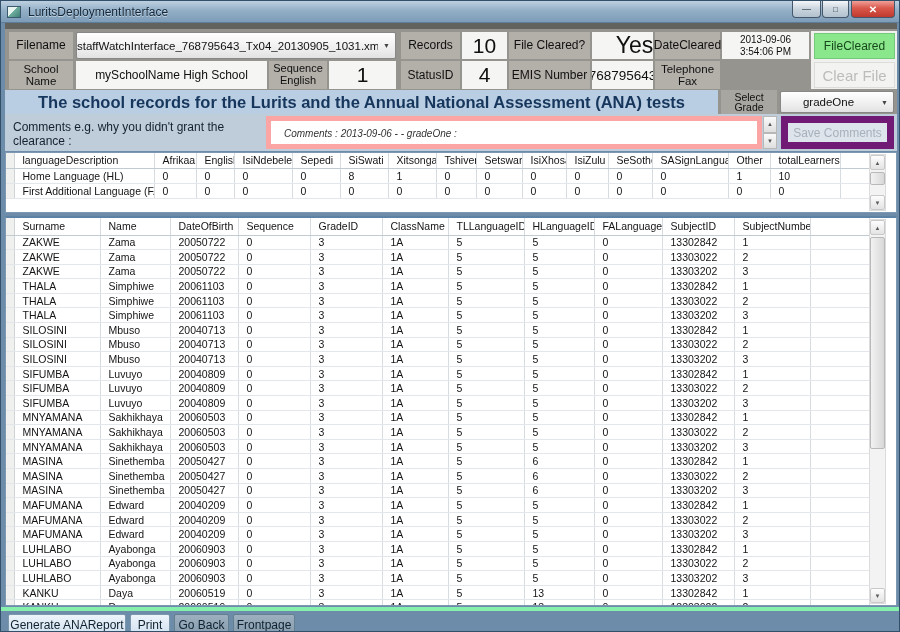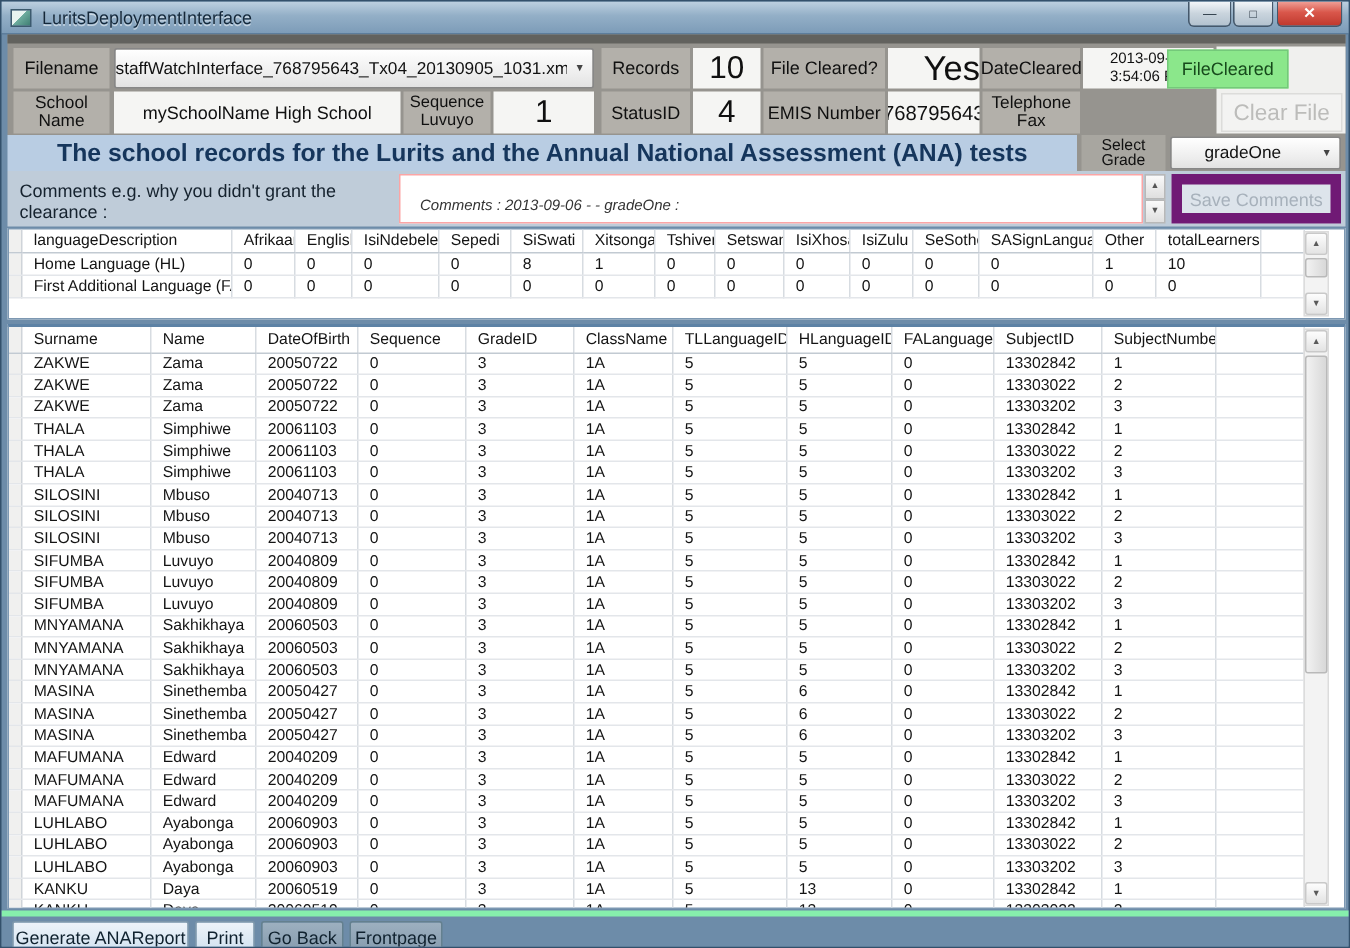--- a/index.html
+++ b/index.html
@@ -28,21 +28,21 @@
   .btn-green{background:#8be78b;border:1px solid #74c97a;color:#16491b;font-size:12px;display:flex;align-items:center;justify-content:center;cursor:pointer;}
   .btn-disabled{background:#f3f3f2;border:1px solid #dcdcda;color:#bcbcba;display:flex;align-items:center;justify-content:center;cursor:default;}
   .two-line{font-size:11.5px;}
   
   .banner{left:4px;top:89px;width:713px;height:24px;background:#b9cde3;color:#16365c;font-size:16.5px;font-weight:600;display:flex;align-items:center;justify-content:center;white-space:nowrap;}
   .banner-right{left:717px;top:89px;width:179px;height:24px;background:#96948f;}
   .sel-grade{left:720px;top:89px;width:56px;height:24px;background:#a8a6a0;color:#101010;font-size:10.5px;line-height:1.0;display:flex;align-items:center;justify-content:center;text-align:center;}
   
   .comments-bg{left:4px;top:113px;width:892px;height:37px;background:#bfccd9;}
   .comments-label{left:12px;top:119px;width:250px;font-size:12px;color:#15222e;}
-  .comments-input{left:265px;top:115px;width:496px;height:33px;background:#ffffff;border:1px solid #fca5a5;display:flex;align-items:flex-end;padding:0 0 5px 13px;font-size:10px;font-style:italic;color:#333;cursor:text;}
+  .comments-input{left:265px;top:115px;width:496px;height:33px;background:#ffffff;border:5px solid #fca5a5;display:flex;align-items:flex-end;padding:0 0 5px 13px;font-size:10px;font-style:italic;color:#333;cursor:text;}
   .spinner{left:762px;top:115px;width:14px;height:33px;display:flex;flex-direction:column;}
   .spin-btn{flex:1;background:linear-gradient(#fafafa,#dfdfdf);border:1px solid #b8b8b8;font-size:6px;color:#555;display:flex;align-items:center;justify-content:center;cursor:pointer;}
   .btn-save{left:780px;top:115px;width:113px;height:33px;background:#dde4eb;border:7px solid #701a75;color:#a7b1bb;font-size:12px;}
   
   .grid{background:#ffffff;border:1px solid #7d98b2;overflow:hidden;}
   .lang-grid{left:4px;top:151px;width:892px;height:61px;}
   .learner-grid{left:4px;top:215px;width:892px;height:390px;border-top:2px solid #5d82a5;}
   table.grid-table{border-collapse:collapse;table-layout:fixed;position:absolute;left:0;top:0;width:864px;}
   .grid-table th,.grid-table td{border-right:1px solid #d7dce1;border-bottom:1px solid #e3e6ea;font-size:10.5px;font-weight:normal;text-align:left;padding:0 0 0 8px;white-space:nowrap;overflow:hidden;color:#141414;}
   .grid-table thead th{border-bottom:1px solid #c2cad2;background:#ffffff;}
@@ -90,25 +90,25 @@
   <div class="abs combo" style="left:75px;top:31px;width:320px;height:27px;">
     <span class="ctext">staffWatchInterface_768795643_Tx04_20130905_1031.xml</span>
     <span class="carr">▼</span>
   </div>
   <div class="abs label-box" style="left:400px;top:31px;width:59px;height:27px;">Records</div>
   <div class="abs value-box big-num" style="left:461px;top:31px;width:45px;height:27px;">10</div>
   <div class="abs label-box" style="left:508px;top:31px;width:81px;height:27px;">File Cleared?</div>
   <div class="abs value-box" style="left:591px;top:31px;width:61px;height:27px;font-size:23px;padding-left:24px;">Yes</div>
   <div class="abs label-box" style="left:654px;top:31px;width:65px;height:27px;">DateCleared</div>
   <div class="abs value-box" style="left:721px;top:31px;width:87px;height:27px;font-size:10px;line-height:1.15;padding:0 3px;">2013-09-06 3:54:06 PM</div>
-  <div class="abs btn-green" style="left:777px;top:32px;width:81px;height:26px;">FileCleared</div>
+  <div class="abs btn-green" style="left:813px;top:32px;width:81px;height:26px;">FileCleared</div>
 
   <div class="abs label-box two-line" style="left:8px;top:60px;width:64px;height:28px;">School Name</div>
   <div class="abs value-box" style="left:75px;top:60px;width:191px;height:28px;font-size:12px;">mySchoolName High School</div>
-  <div class="abs label-box" style="left:268px;top:60px;width:58px;height:28px;font-size:11px;">Sequence Luvuyo</div>
+  <div class="abs label-box" style="left:268px;top:60px;width:58px;height:28px;font-size:11px;">Sequence English</div>
   <div class="abs value-box big-num" style="left:328px;top:60px;width:67px;height:28px;">1</div>
   <div class="abs label-box" style="left:400px;top:60px;width:59px;height:28px;">StatusID</div>
   <div class="abs value-box big-num" style="left:461px;top:60px;width:45px;height:28px;">4</div>
   <div class="abs label-box" style="left:508px;top:60px;width:81px;height:28px;">EMIS Number</div>
   <div class="abs value-box" style="left:591px;top:60px;width:61px;height:28px;font-size:13.5px;">768795643</div>
   <div class="abs label-box two-line" style="left:654px;top:60px;width:65px;height:28px;">Telephone Fax</div>
   <div class="abs btn-disabled" style="left:813px;top:61px;width:81px;height:26px;font-size:15px;">Clear File</div>
 
   <div class="abs banner">The school records for the Lurits and the Annual National Assessment (ANA) tests</div>
   <div class="abs banner-right"></div>

